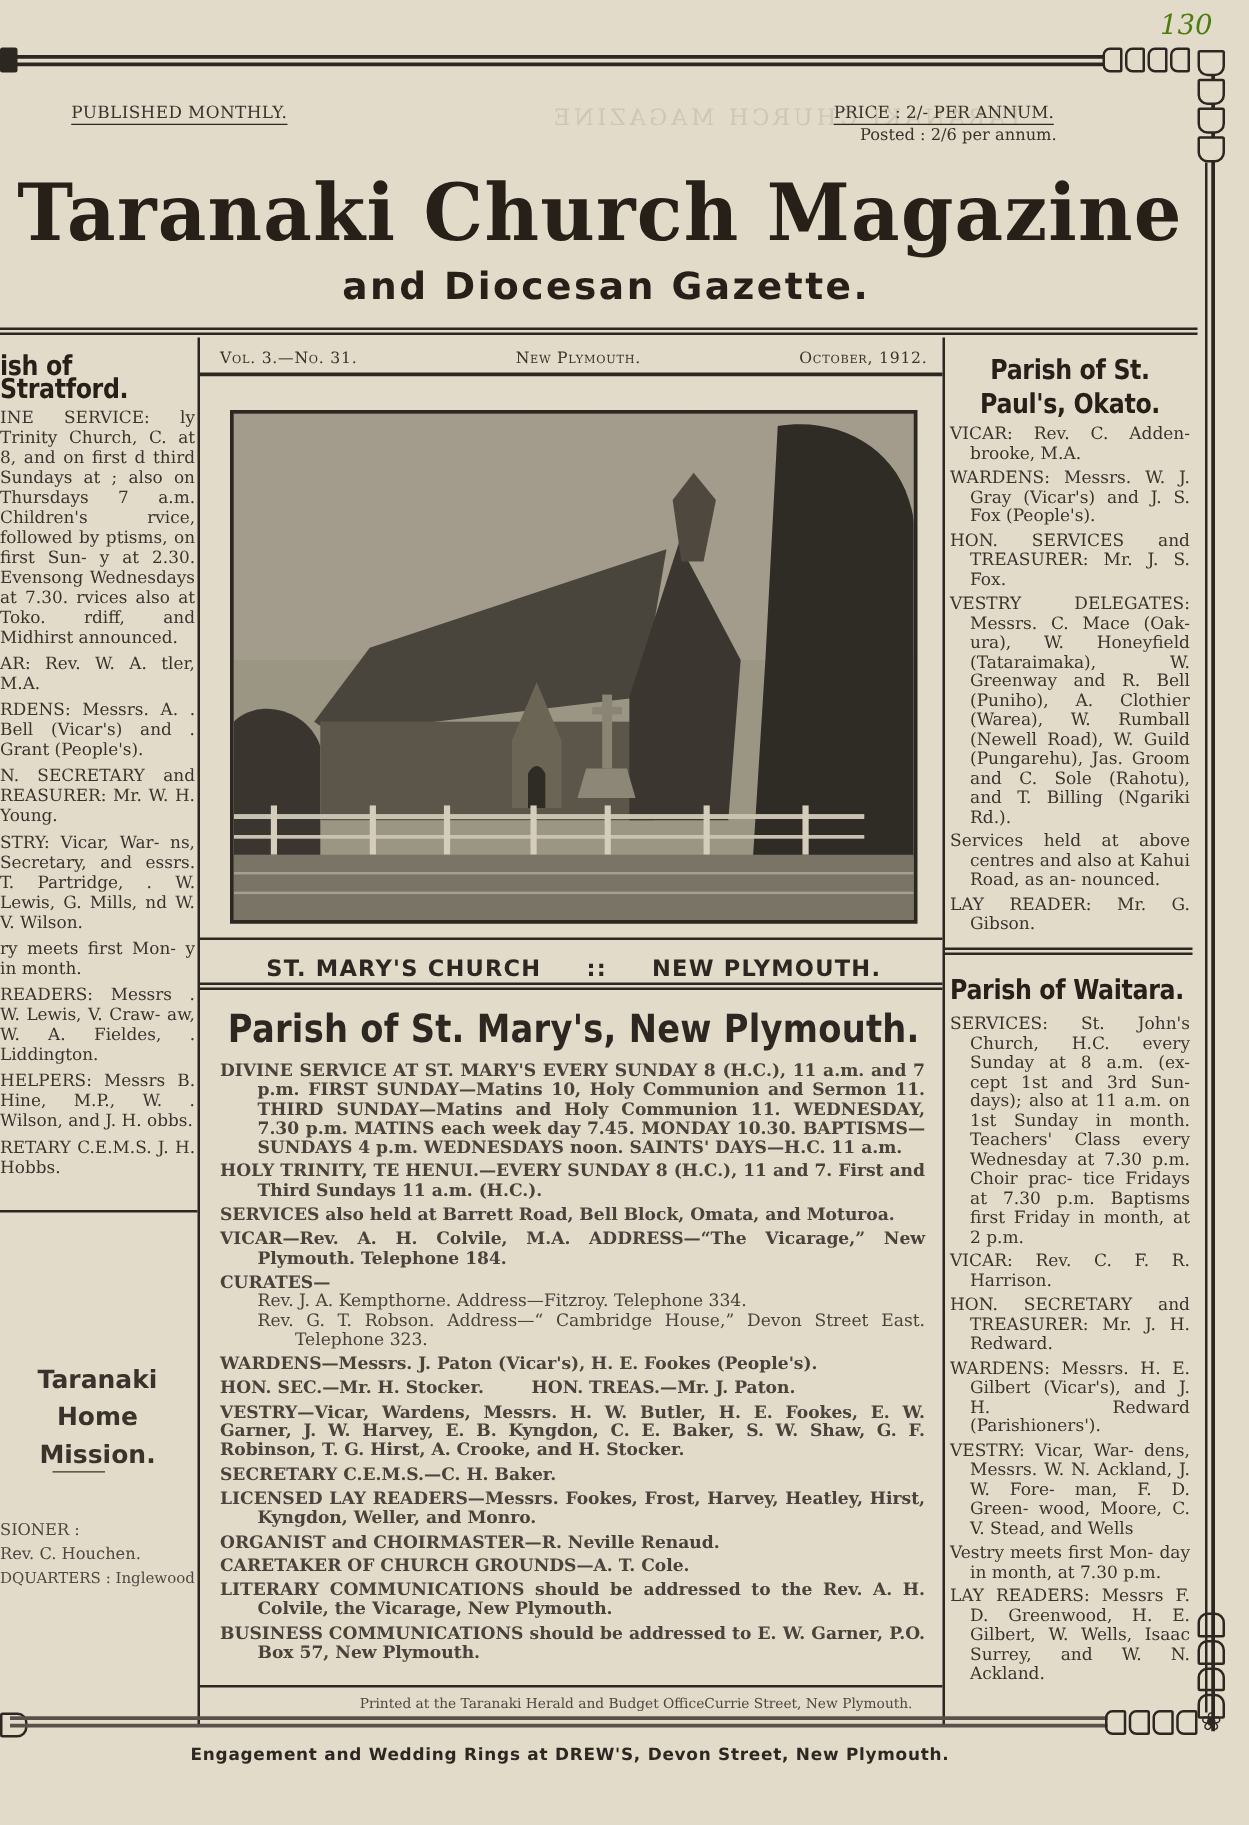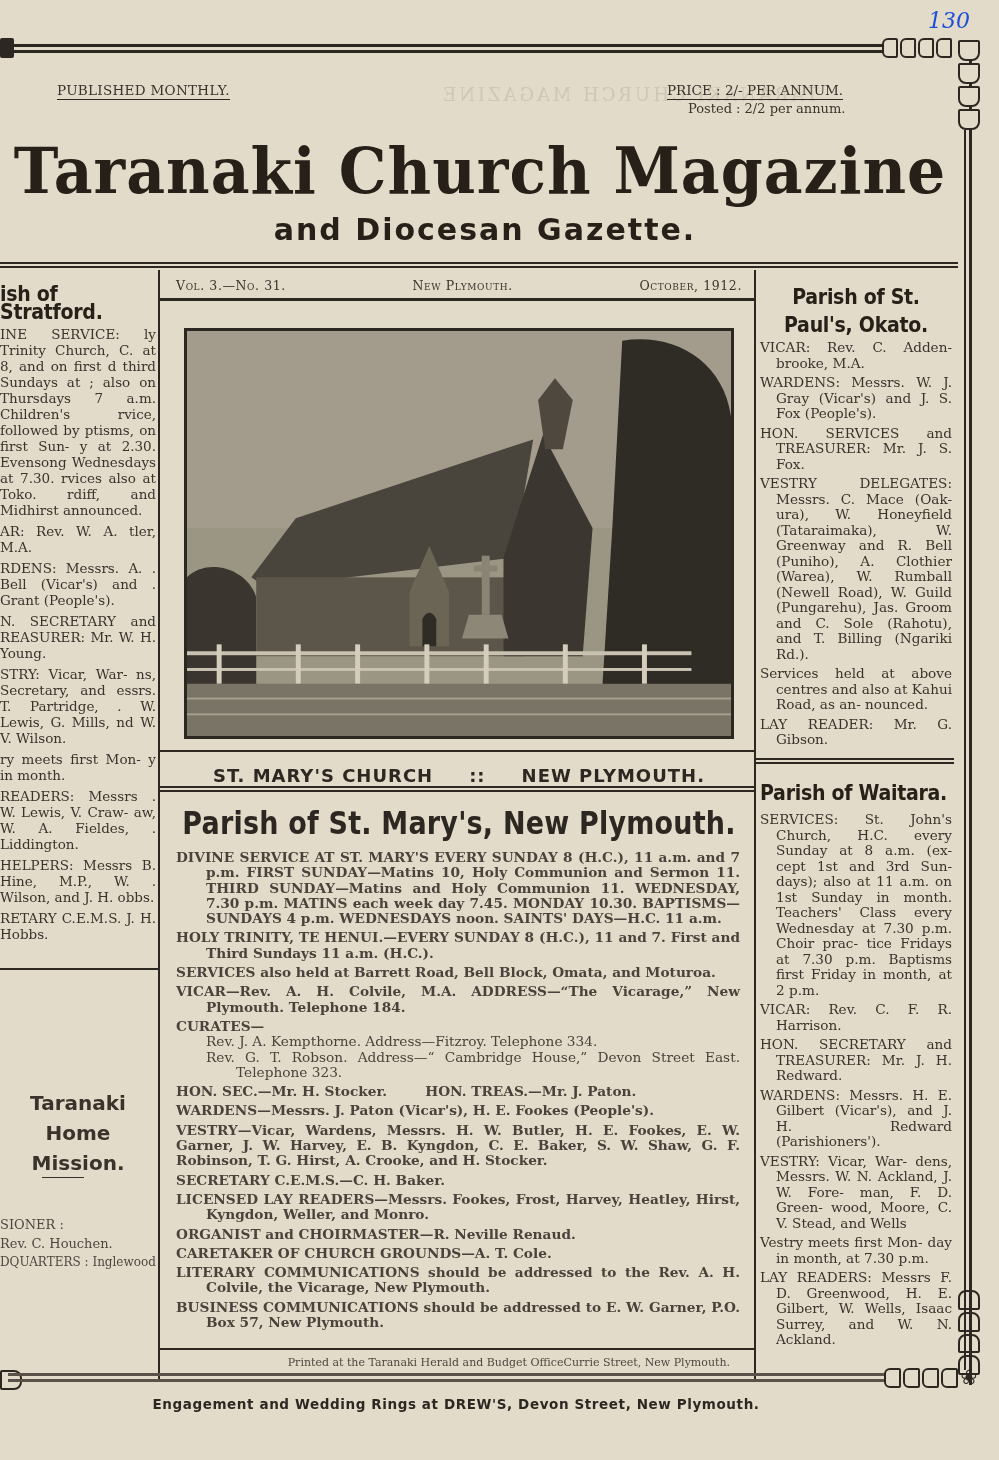--- a/index.html
+++ b/index.html
@@ -3,21 +3,21 @@
 <meta charset="utf-8">
 <style>
   html, body { margin:0; padding:0; }
   body {
     width:999px; height:1460px; position:relative; overflow:hidden;
     background:#e3dbc9;
     font-family:"DejaVu Serif", serif;
     color:#3a332c;
   }
   .abs { position:absolute; }
-  .page-num { left:928px; top:8px; font-family:"DejaVu Serif", serif; font-style:italic; font-size:22px; color:#1d4ed8; }
+  .page-num { left:928px; top:8px; font-family:"DejaVu Serif", serif; font-style:italic; font-size:22px; color:#4d7c0f; }
   
   .rule-top { left:8px; top:44px; width:876px; height:10px; }
   .rule-top .l1 { position:absolute; left:0; right:0; top:0; height:3px; background:#2d2722; }
   .rule-top .l2 { position:absolute; left:0; right:0; top:6px; height:3px; background:#2d2722; }
   .orn-left { left:0; top:38px; width:14px; height:20px; background:#2d2722; border-radius:2px; }
   .orn-right { left:882px; top:38px; width:70px; height:20px; display:flex; gap:2px; }
   .orn-right span { flex:1; border:2px solid #2d2722; border-radius:6px 2px 2px 6px; }
   .right-border { left:960px; top:40px; width:16px; height:1345px; }
   .right-border .bar { position:absolute; left:9px; top:0; width:3px; height:100%; background:#2d2722; }
   .right-border .bar2 { position:absolute; left:4px; top:90px; width:2px; height:1240px; background:#2d2722; }
@@ -103,21 +103,21 @@
 <div class="abs vine">
     <span></span>
     <span></span>
     <span></span>
     <span></span>
   </div>
 
 <div class="abs ghost">TARANAKI CHURCH MAGAZINE</div>
 <div class="abs pub-monthly">PUBLISHED MONTHLY.</div>
 <div class="abs price">PRICE : 2/- PER ANNUM.</div>
-<div class="abs posted">Posted : 2/2 per annum.</div>
+<div class="abs posted">Posted : 2/6 per annum.</div>
 
 <div class="abs masthead">Taranaki Church Magazine</div>
 <div class="abs masthead-sub">and Diocesan Gazette.</div>
 
 <div class="abs hr-double" style="left:0;top:262px;width:958px;">
     <div class="a"></div>
     <div class="b"></div>
   </div>
 
 <div class="abs vline" style="left:158px;top:270px;height:1110px;"></div>
@@ -214,22 +214,22 @@
 <div class="abs parish-title">Parish of St. Mary's, New Plymouth.</div>
 
 <div class="abs main-text">
   <p class="entry">DIVINE SERVICE AT ST. MARY'S EVERY SUNDAY 8 (H.C.), 11 a.m. and 7 p.m. FIRST SUNDAY—Matins 10, Holy Communion and Sermon 11. THIRD SUNDAY—Matins and Holy Communion 11. WEDNESDAY, 7.30 p.m. MATINS each week day 7.45. MONDAY 10.30. BAPTISMS—SUNDAYS 4 p.m. WEDNESDAYS noon. SAINTS' DAYS—H.C. 11 a.m.</p>
   <p class="entry">HOLY TRINITY, TE HENUI.—EVERY SUNDAY 8 (H.C.), 11 and 7. First and Third Sundays 11 a.m. (H.C.).</p>
   <p class="entry">SERVICES also held at Barrett Road, Bell Block, Omata, and Moturoa.</p>
   <p class="entry">VICAR—Rev. A. H. Colvile, M.A. ADDRESS—“The Vicarage,” New Plymouth. Telephone 184.</p>
   <p class="entry" style="margin-bottom:0;">CURATES—</p>
   <p class="sub">Rev. J. A. Kempthorne. Address—Fitzroy. Telephone 334.</p>
   <p class="sub" style="margin-bottom:4px;">Rev. G. T. Robson. Address—“ Cambridge House,” Devon Street East. Telephone 323.</p>
+  <p class="entry">WARDENS—Messrs. J. Paton (Vicar's), H. E. Fookes (People's).</p>
   <p class="entry" style="white-space:pre;">HON. SEC.—Mr. H. Stocker.        HON. TREAS.—Mr. J. Paton.</p>
-  <p class="entry">WARDENS—Messrs. J. Paton (Vicar's), H. E. Fookes (People's).</p>
   <p class="entry" style="padding-left:0;text-indent:0;">VESTRY—Vicar, Wardens, Messrs. H. W. Butler, H. E. Fookes, E. W. Garner, J. W. Harvey, E. B. Kyngdon, C. E. Baker, S. W. Shaw, G. F. Robinson, T. G. Hirst, A. Crooke, and H. Stocker.</p>
   <p class="entry">SECRETARY C.E.M.S.—C. H. Baker.</p>
   <p class="entry">LICENSED LAY READERS—Messrs. Fookes, Frost, Harvey, Heatley, Hirst, Kyngdon, Weller, and Monro.</p>
   <p class="entry">ORGANIST and CHOIRMASTER—R. Neville Renaud.</p>
   <p class="entry">CARETAKER OF CHURCH GROUNDS—A. T. Cole.</p>
   <p class="entry">LITERARY COMMUNICATIONS should be addressed to the Rev. A. H. Colvile, the Vicarage, New Plymouth.</p>
   <p class="entry">BUSINESS COMMUNICATIONS should be addressed to E. W. Garner, P.O. Box 57, New Plymouth.</p>
 </div>
 
 <div class="abs hr-double" style="left:160px;top:1348px;width:594px;height:2px;">

